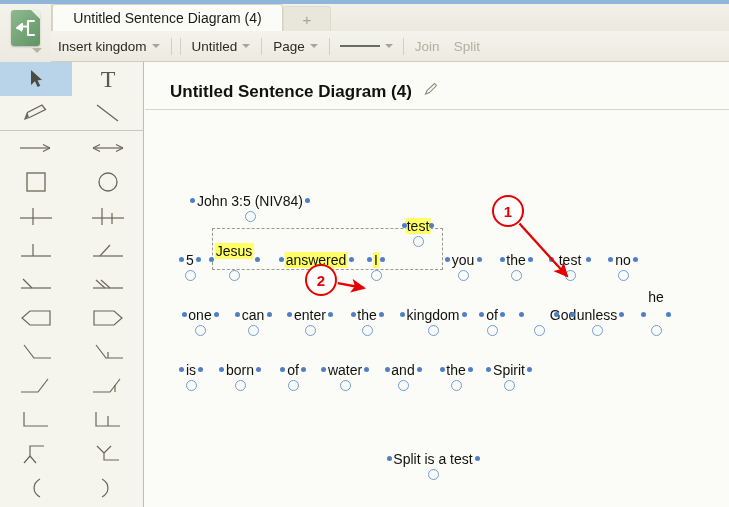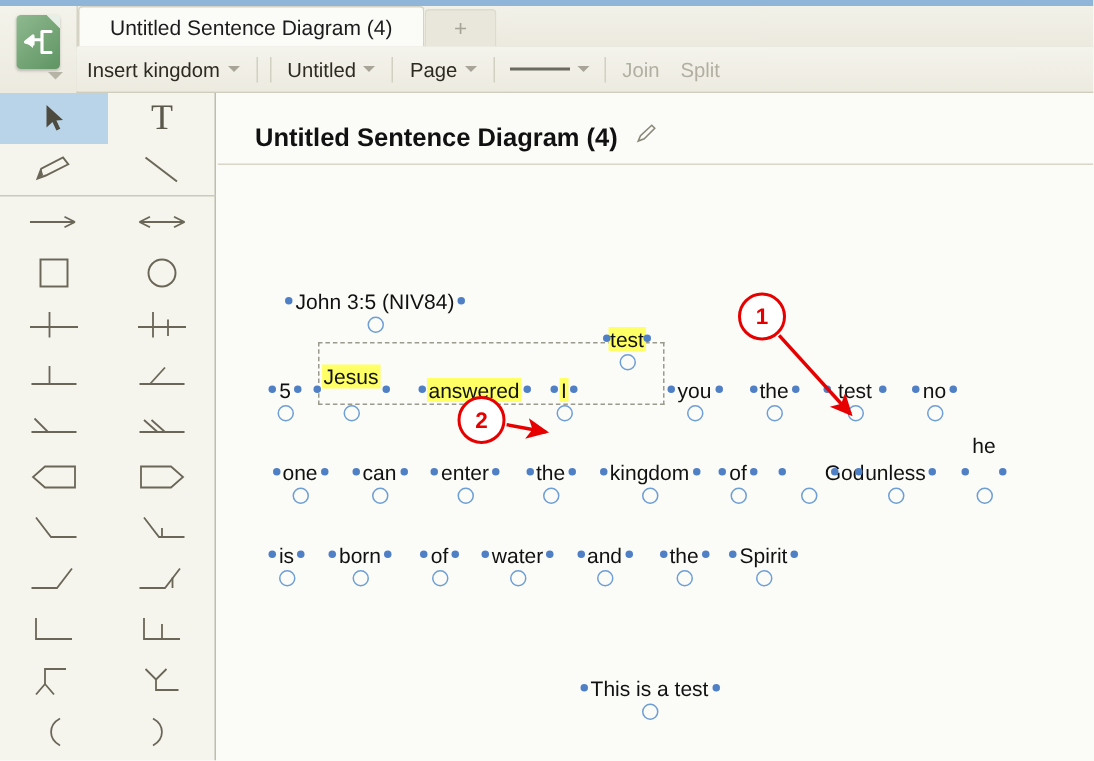--- a/index.html
+++ b/index.html
@@ -487,21 +487,21 @@
         <div class="dot" style="left: 271.5px; top: 305px;"></div>
         <div class="circ" style="left: 252.5px; top: 318px;"></div>
         <div class="tok" style="left: 311px; top: 300px;"><span class="w">the</span></div>
         <div class="dot" style="left: 294.5px; top: 305px;"></div>
         <div class="dot" style="left: 322.5px; top: 305px;"></div>
         <div class="circ" style="left: 305.5px; top: 318px;"></div>
         <div class="tok" style="left: 364px; top: 300px;"><span class="w">Spirit</span></div>
         <div class="dot" style="left: 341px; top: 305px;"></div>
         <div class="dot" style="left: 382px; top: 305px;"></div>
         <div class="circ" style="left: 358.5px; top: 318px;"></div>
-        <div class="tok" style="left: 288px; top: 389px;"><span class="w">This is a test</span></div>
+        <div class="tok" style="left: 288px; top: 389px;"><span class="w">Split is a test</span></div>
         <div class="dot" style="left: 241.5px; top: 394px;"></div>
         <div class="dot" style="left: 329.5px; top: 394px;"></div>
         <div class="circ" style="left: 282.5px; top: 407px;"></div>
       </div>
 
     <svg class="arrow" id="annot-svg" width="584" height="445" viewBox="0 0 584 445">
       <defs>
         <marker id="ah" markerWidth="7" markerHeight="7" refX="5.6" refY="3" orient="auto">
           <path d="M0,0 L6.5,3 L0,6 L1.6,3 Z" fill="#e60000"></path>
         </marker>

